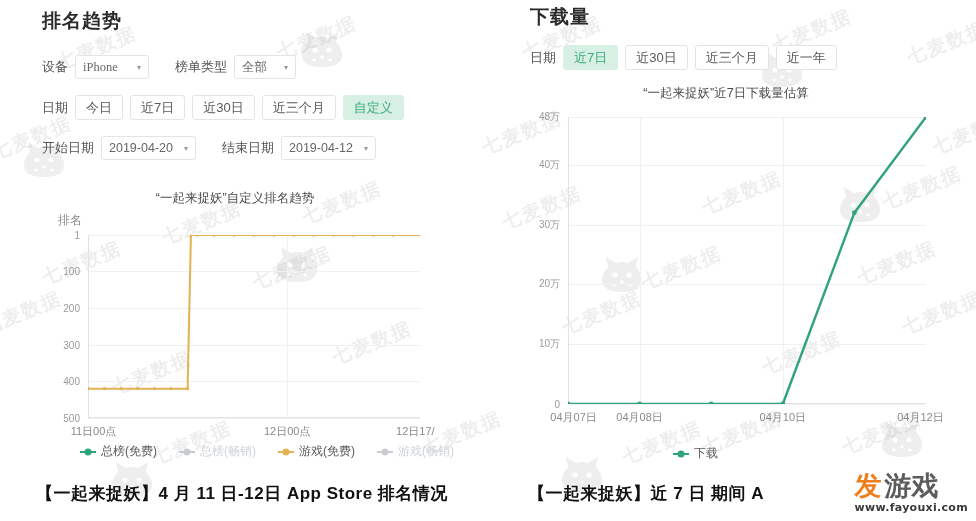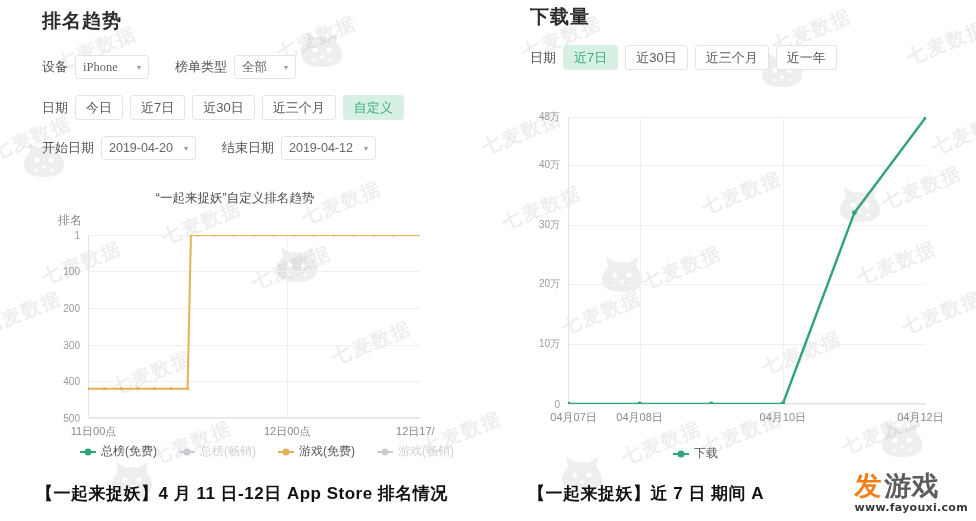--- a/index.html
+++ b/index.html
@@ -373,20 +373,21 @@
 
   <div class="filter-row" style="left:42px; top:45px;">
     <span class="flabel">日期</span>
     <span class="fbtn active">近7日</span>
     <span class="fbtn">近30日</span>
     <span class="fbtn">近三个月</span>
     <span class="fbtn">近一年</span>
   </div>
 
   <div class="chart-box" id="chart1box" style="left:18px; top:85px; width:440px; height:350px;">
+    <div class="chart-title" style="top:0;">“一起来捉妖”近7日下载量估算</div>
     <div id="chart1" style="position:absolute; left:0; top:0; width:440px; height:350px;">
         <div class="plot" style="left: 62px; top: 32px; width: 358px; height: 287px;">
           <div class="gridline" style="top: 0px;"></div>
           <div class="gridline" style="top: 47.8333px;"></div>
           <div class="gridline" style="top: 107.625px;"></div>
           <div class="gridline" style="top: 167.417px;"></div>
           <div class="gridline" style="top: 227.208px;"></div>
           <div class="gridline" style="top: 287px;"></div>
           <div class="vgrid" style="left: 71.6px;"></div>
           <div class="vgrid" style="left: 214.8px;"></div>

